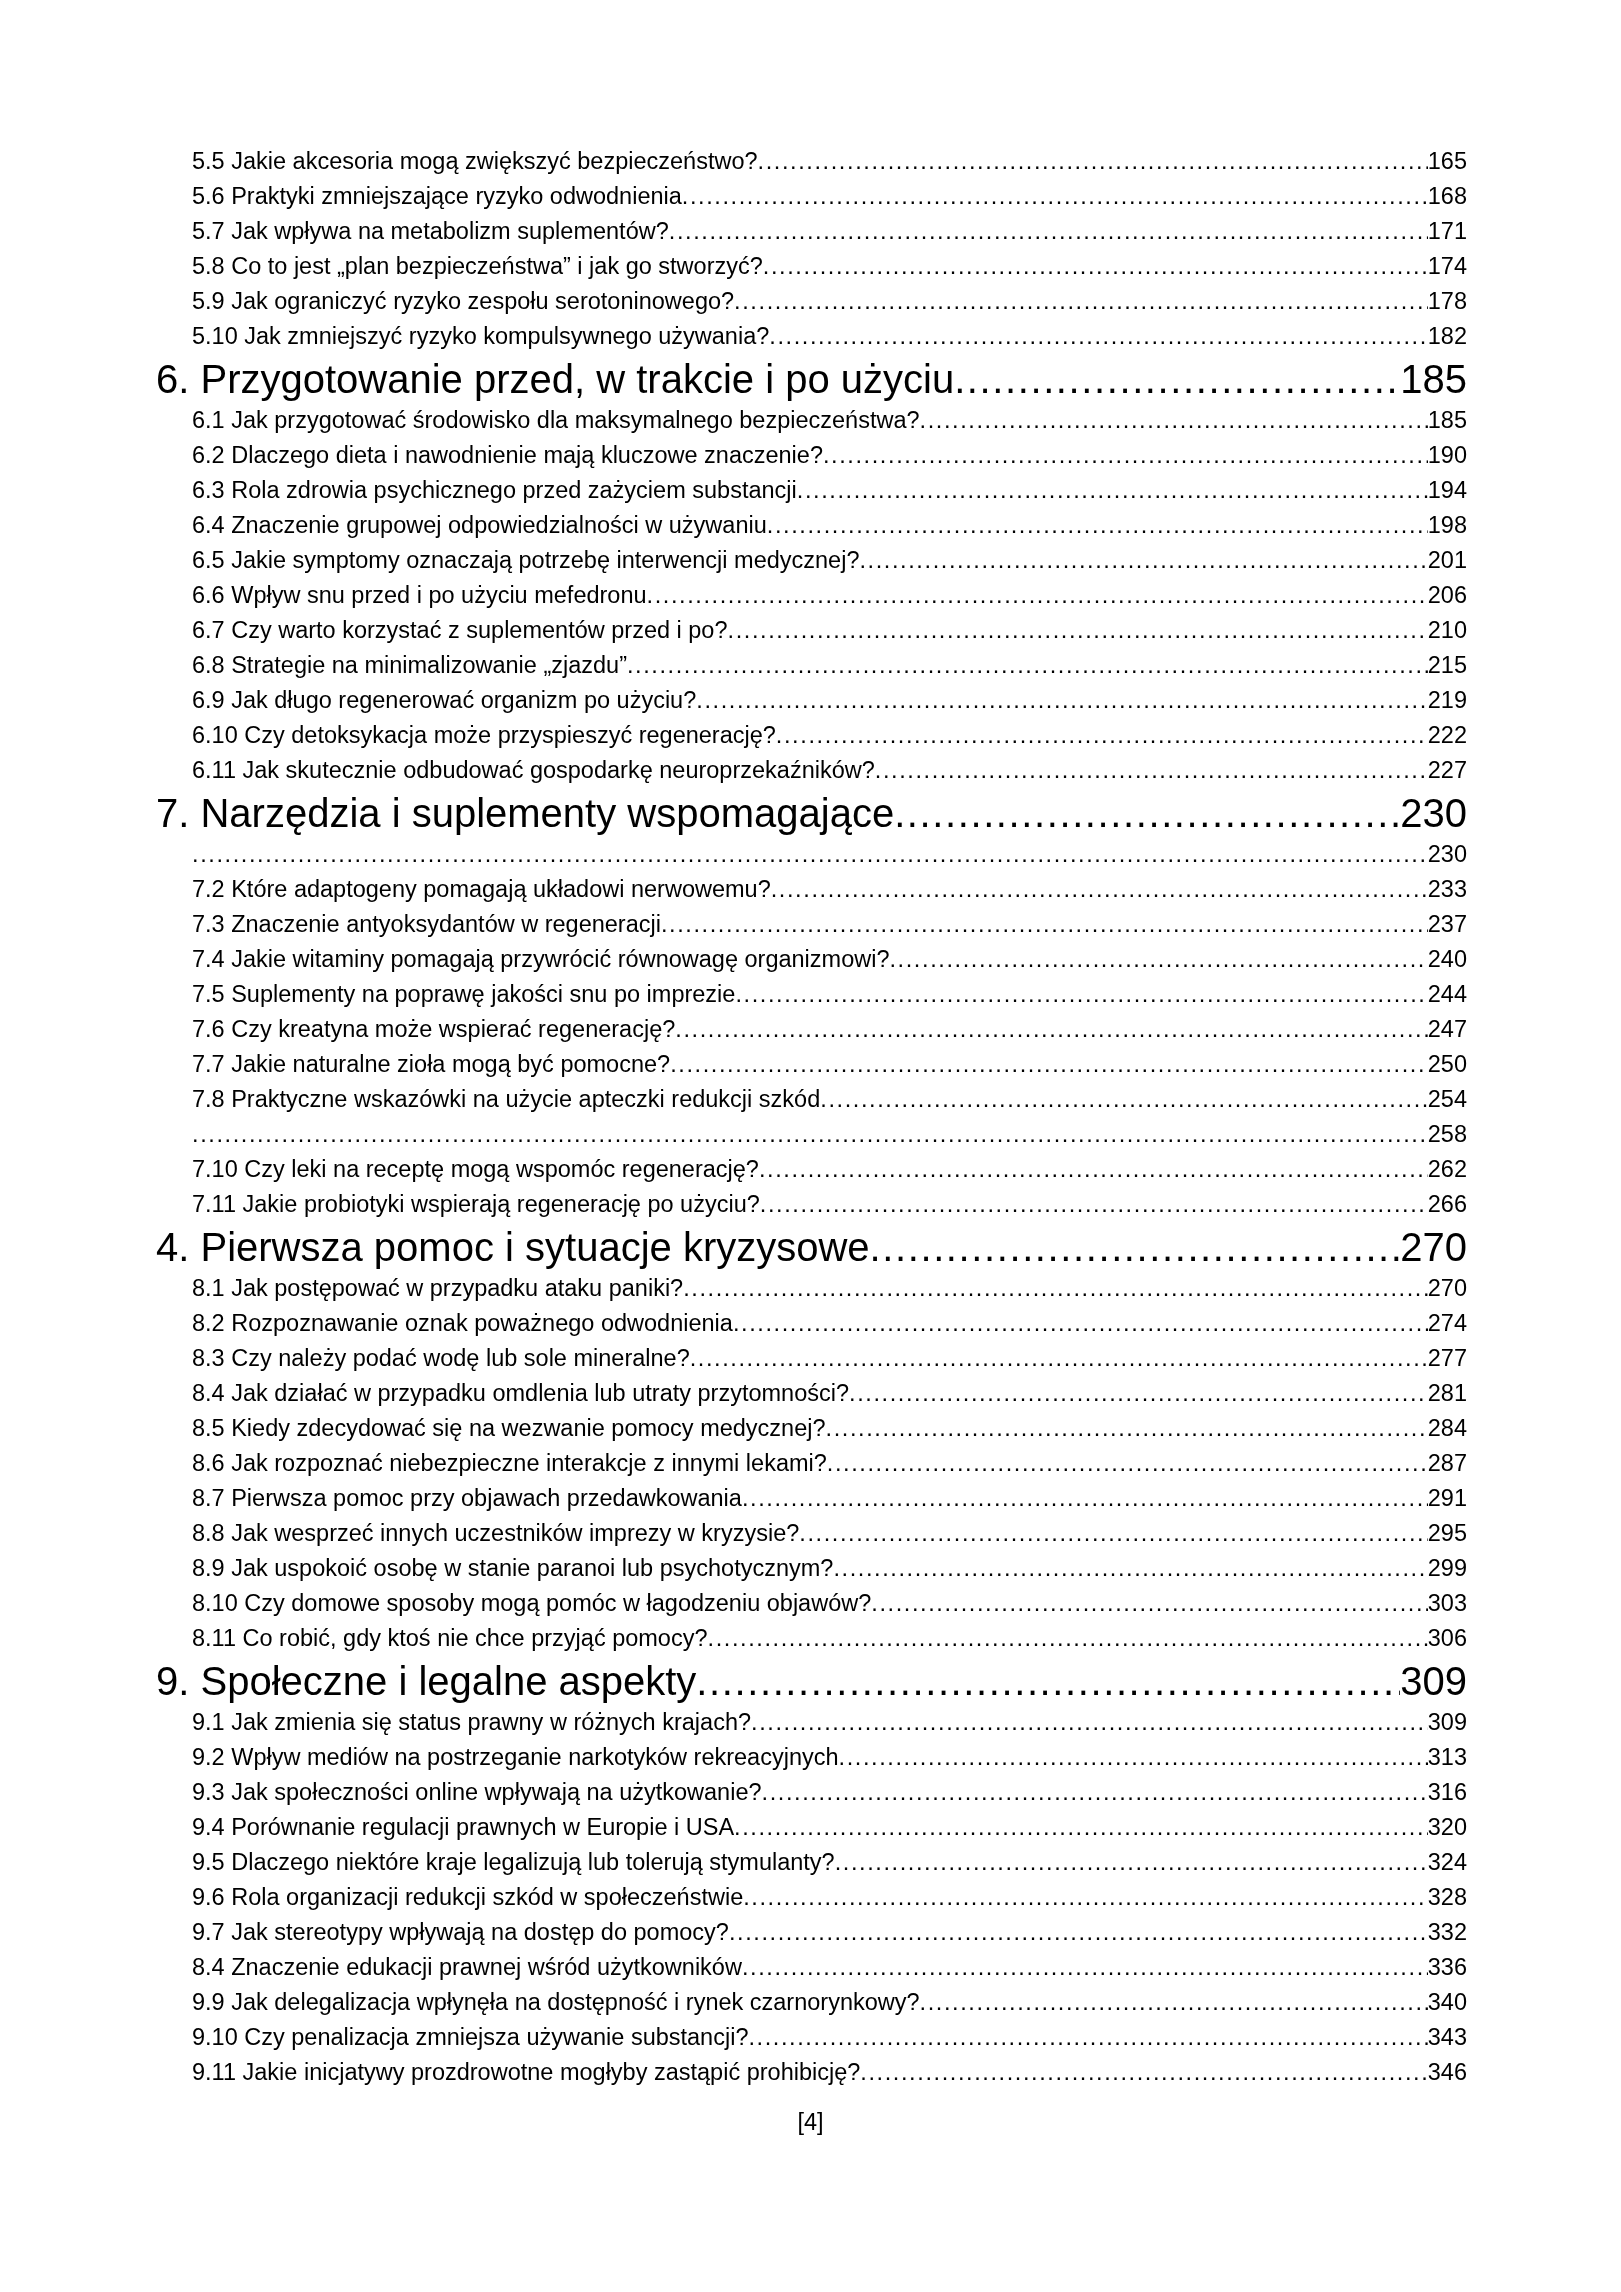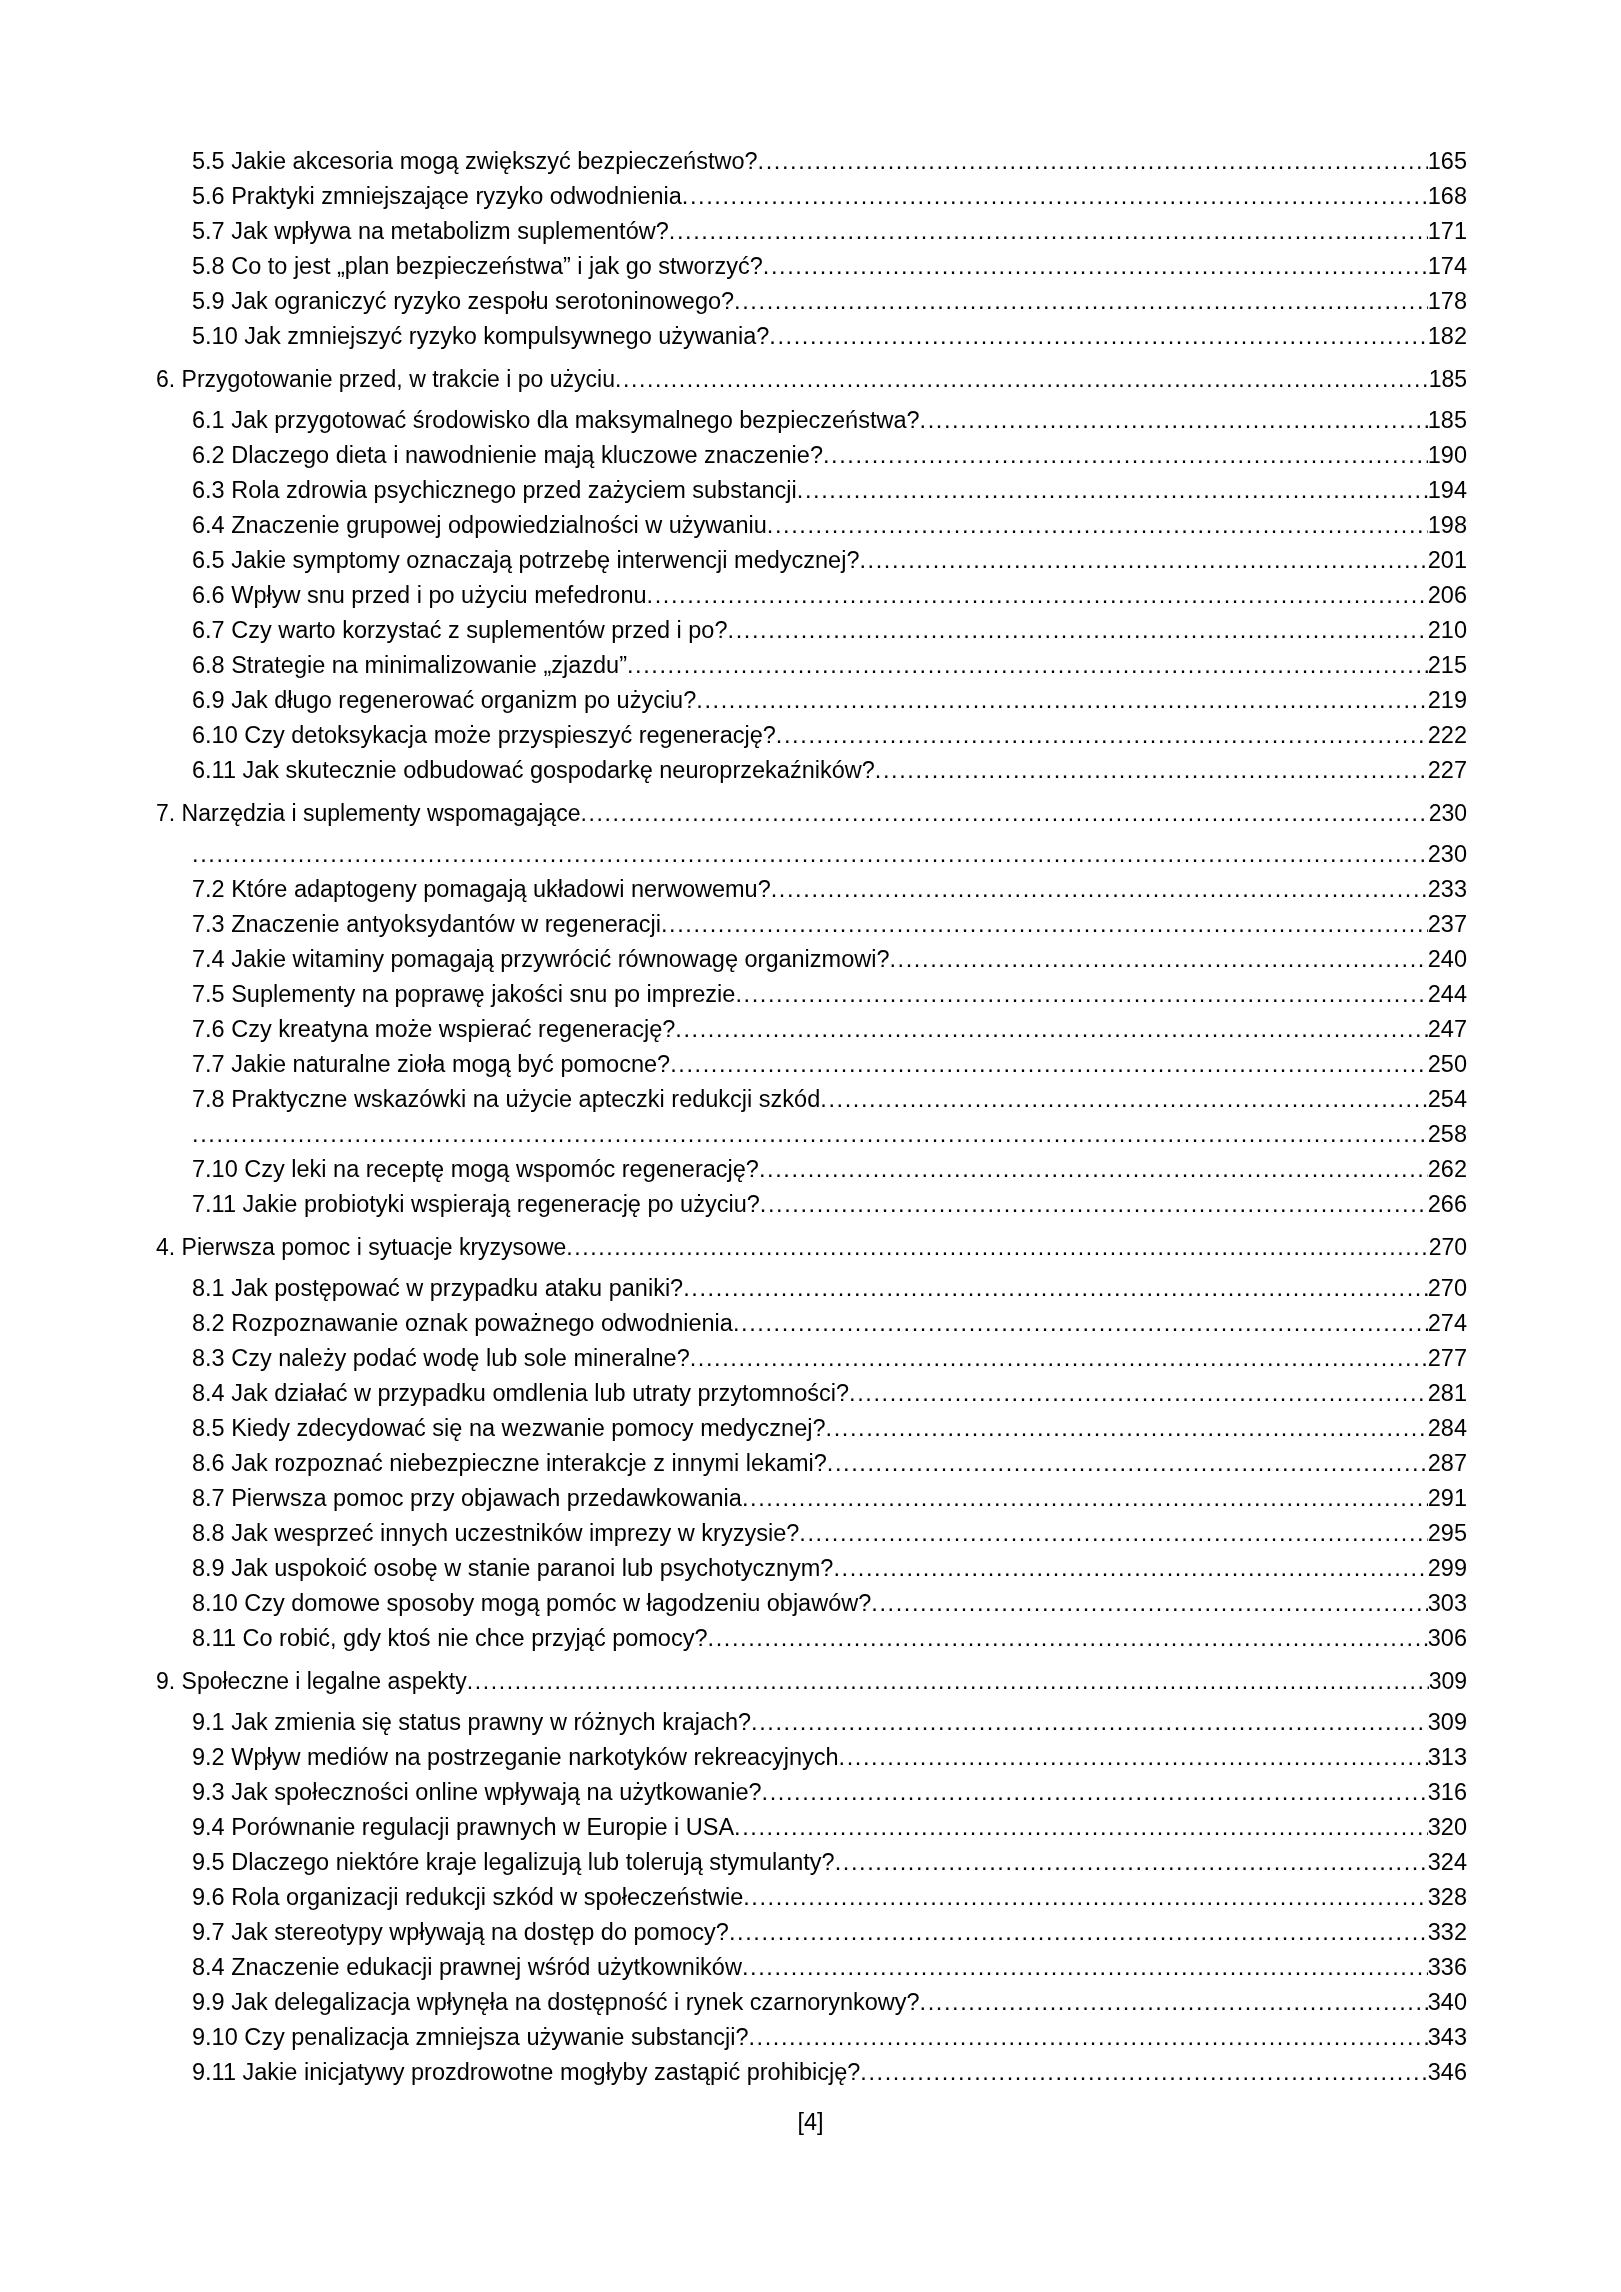--- a/index.html
+++ b/index.html
@@ -23,21 +23,21 @@
     display: flex;
     align-items: baseline;
     width: 100%;
   }
   .row.entry {
     font-size: 23.5px;
     line-height: 35px;
     padding-left: 36px;
   }
   .row.chapter {
-    font-size: 23px;
+    font-size: 40px;
     line-height: 43px;
     margin: 3.9px 0 2px 0;
   }
   .title {
     white-space: nowrap;
     flex: 0 0 auto;
   }
   .leader {
     flex: 1 1 auto;
     min-width: 0;

